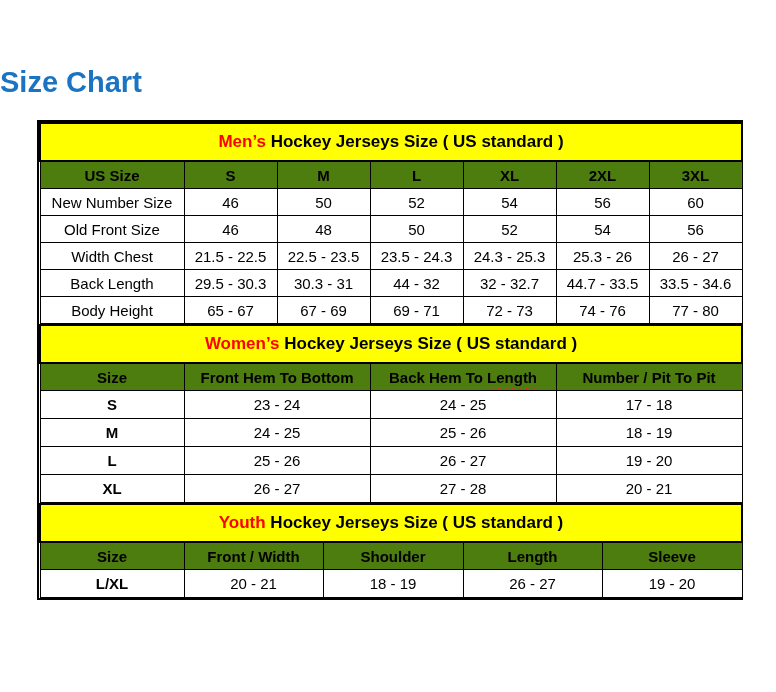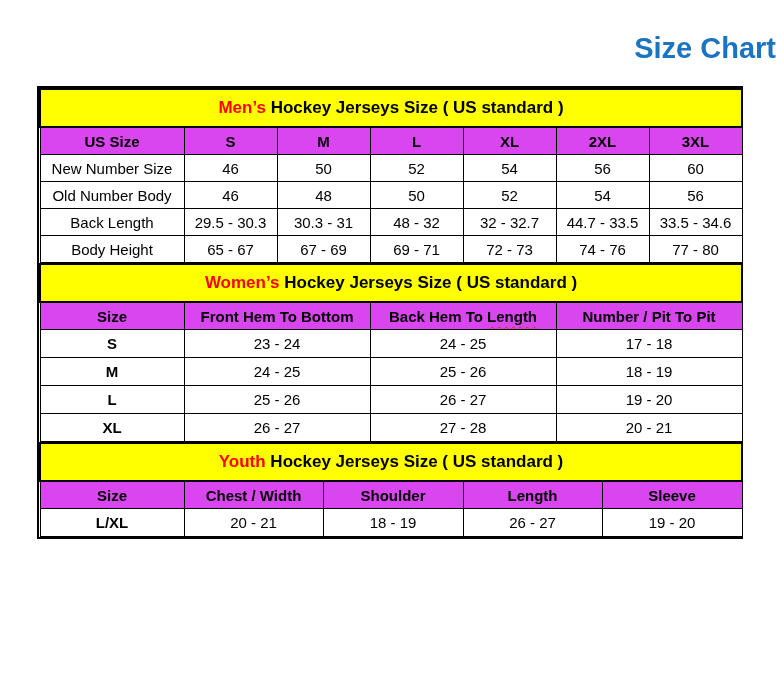--- a/index.html
+++ b/index.html
@@ -7,22 +7,22 @@
     position: relative;
     width: 776px;
     height: 692px;
     background: #ffffff;
     font-family: "Liberation Sans", sans-serif;
     color: #000000;
     overflow: hidden;
   }
   .title {
     margin: 0;
-    padding-top: 32px;
-    text-align: right;
+    padding-top: 66px;
+    text-align: left;
     font-size: 29px;
     font-weight: bold;
     color: var(--title-blue, #1B74C2);
   }
   .chart {
     width: 702px;
     margin: 21px 4px 0 37px;
     border: 2px solid #000000;
     box-sizing: content-box;
   }
@@ -44,21 +44,21 @@
     height: 36px;
     font-size: 17px;
     font-weight: bold;
     border: 2px solid #000000;
   }
   .accent { color: var(--accent-red, #FF0000); }
   .head th {
     height: 26px;
     font-size: 15px;
     font-weight: bold;
-    background: #d946ef;
+    background: #4d7c0f;
   }
   td {
     height: 26px;
     font-size: 15px;
     font-weight: normal;
     background: #ffffff;
   }
   .w td, .y td { height: 27px; }
   td.size-label { font-weight: bold; }
   .squiggle {
@@ -107,33 +107,42 @@
         <tr>
           <td>New Number Size</td>
           <td>46</td>
           <td>50</td>
           <td>52</td>
           <td>54</td>
           <td>56</td>
           <td>60</td>
         </tr>
         <tr>
-          <td>Old Number Body</td>
+          <td>Old Front Size</td>
           <td>46</td>
           <td>48</td>
           <td>50</td>
           <td>52</td>
           <td>54</td>
           <td>56</td>
         </tr>
         <tr>
+          <td>Width Chest</td>
+          <td>21.5 - 22.5</td>
+          <td>22.5 - 23.5</td>
+          <td>23.5 - 24.3</td>
+          <td>24.3 - 25.3</td>
+          <td>25.3 - 26</td>
+          <td>26 - 27</td>
+        </tr>
+        <tr>
           <td>Back Length</td>
           <td>29.5 - 30.3</td>
           <td>30.3 - 31</td>
-          <td>48 - 32</td>
+          <td>44 - 32</td>
           <td>32 - 32.7</td>
           <td>44.7 - 33.5</td>
           <td>33.5 - 34.6</td>
         </tr>
         <tr>
           <td>Body Height</td>
           <td>65 - 67</td>
           <td>67 - 69</td>
           <td>69 - 71</td>
           <td>72 - 73</td>
@@ -203,21 +212,21 @@
       </colgroup>
       <tbody>
         <tr class="band">
           <th colspan="5">
             <span class="accent">Youth</span>
             <span>Hockey Jerseys Size ( US standard )</span>
           </th>
         </tr>
         <tr class="head">
           <th>Size</th>
-          <th>Chest / Width</th>
+          <th>Front / Width</th>
           <th>Shoulder</th>
           <th>Length</th>
           <th>Sleeve</th>
         </tr>
         <tr>
           <td class="size-label">L/XL</td>
           <td>20 - 21</td>
           <td>18 - 19</td>
           <td>26 - 27</td>
           <td>19 - 20</td>

